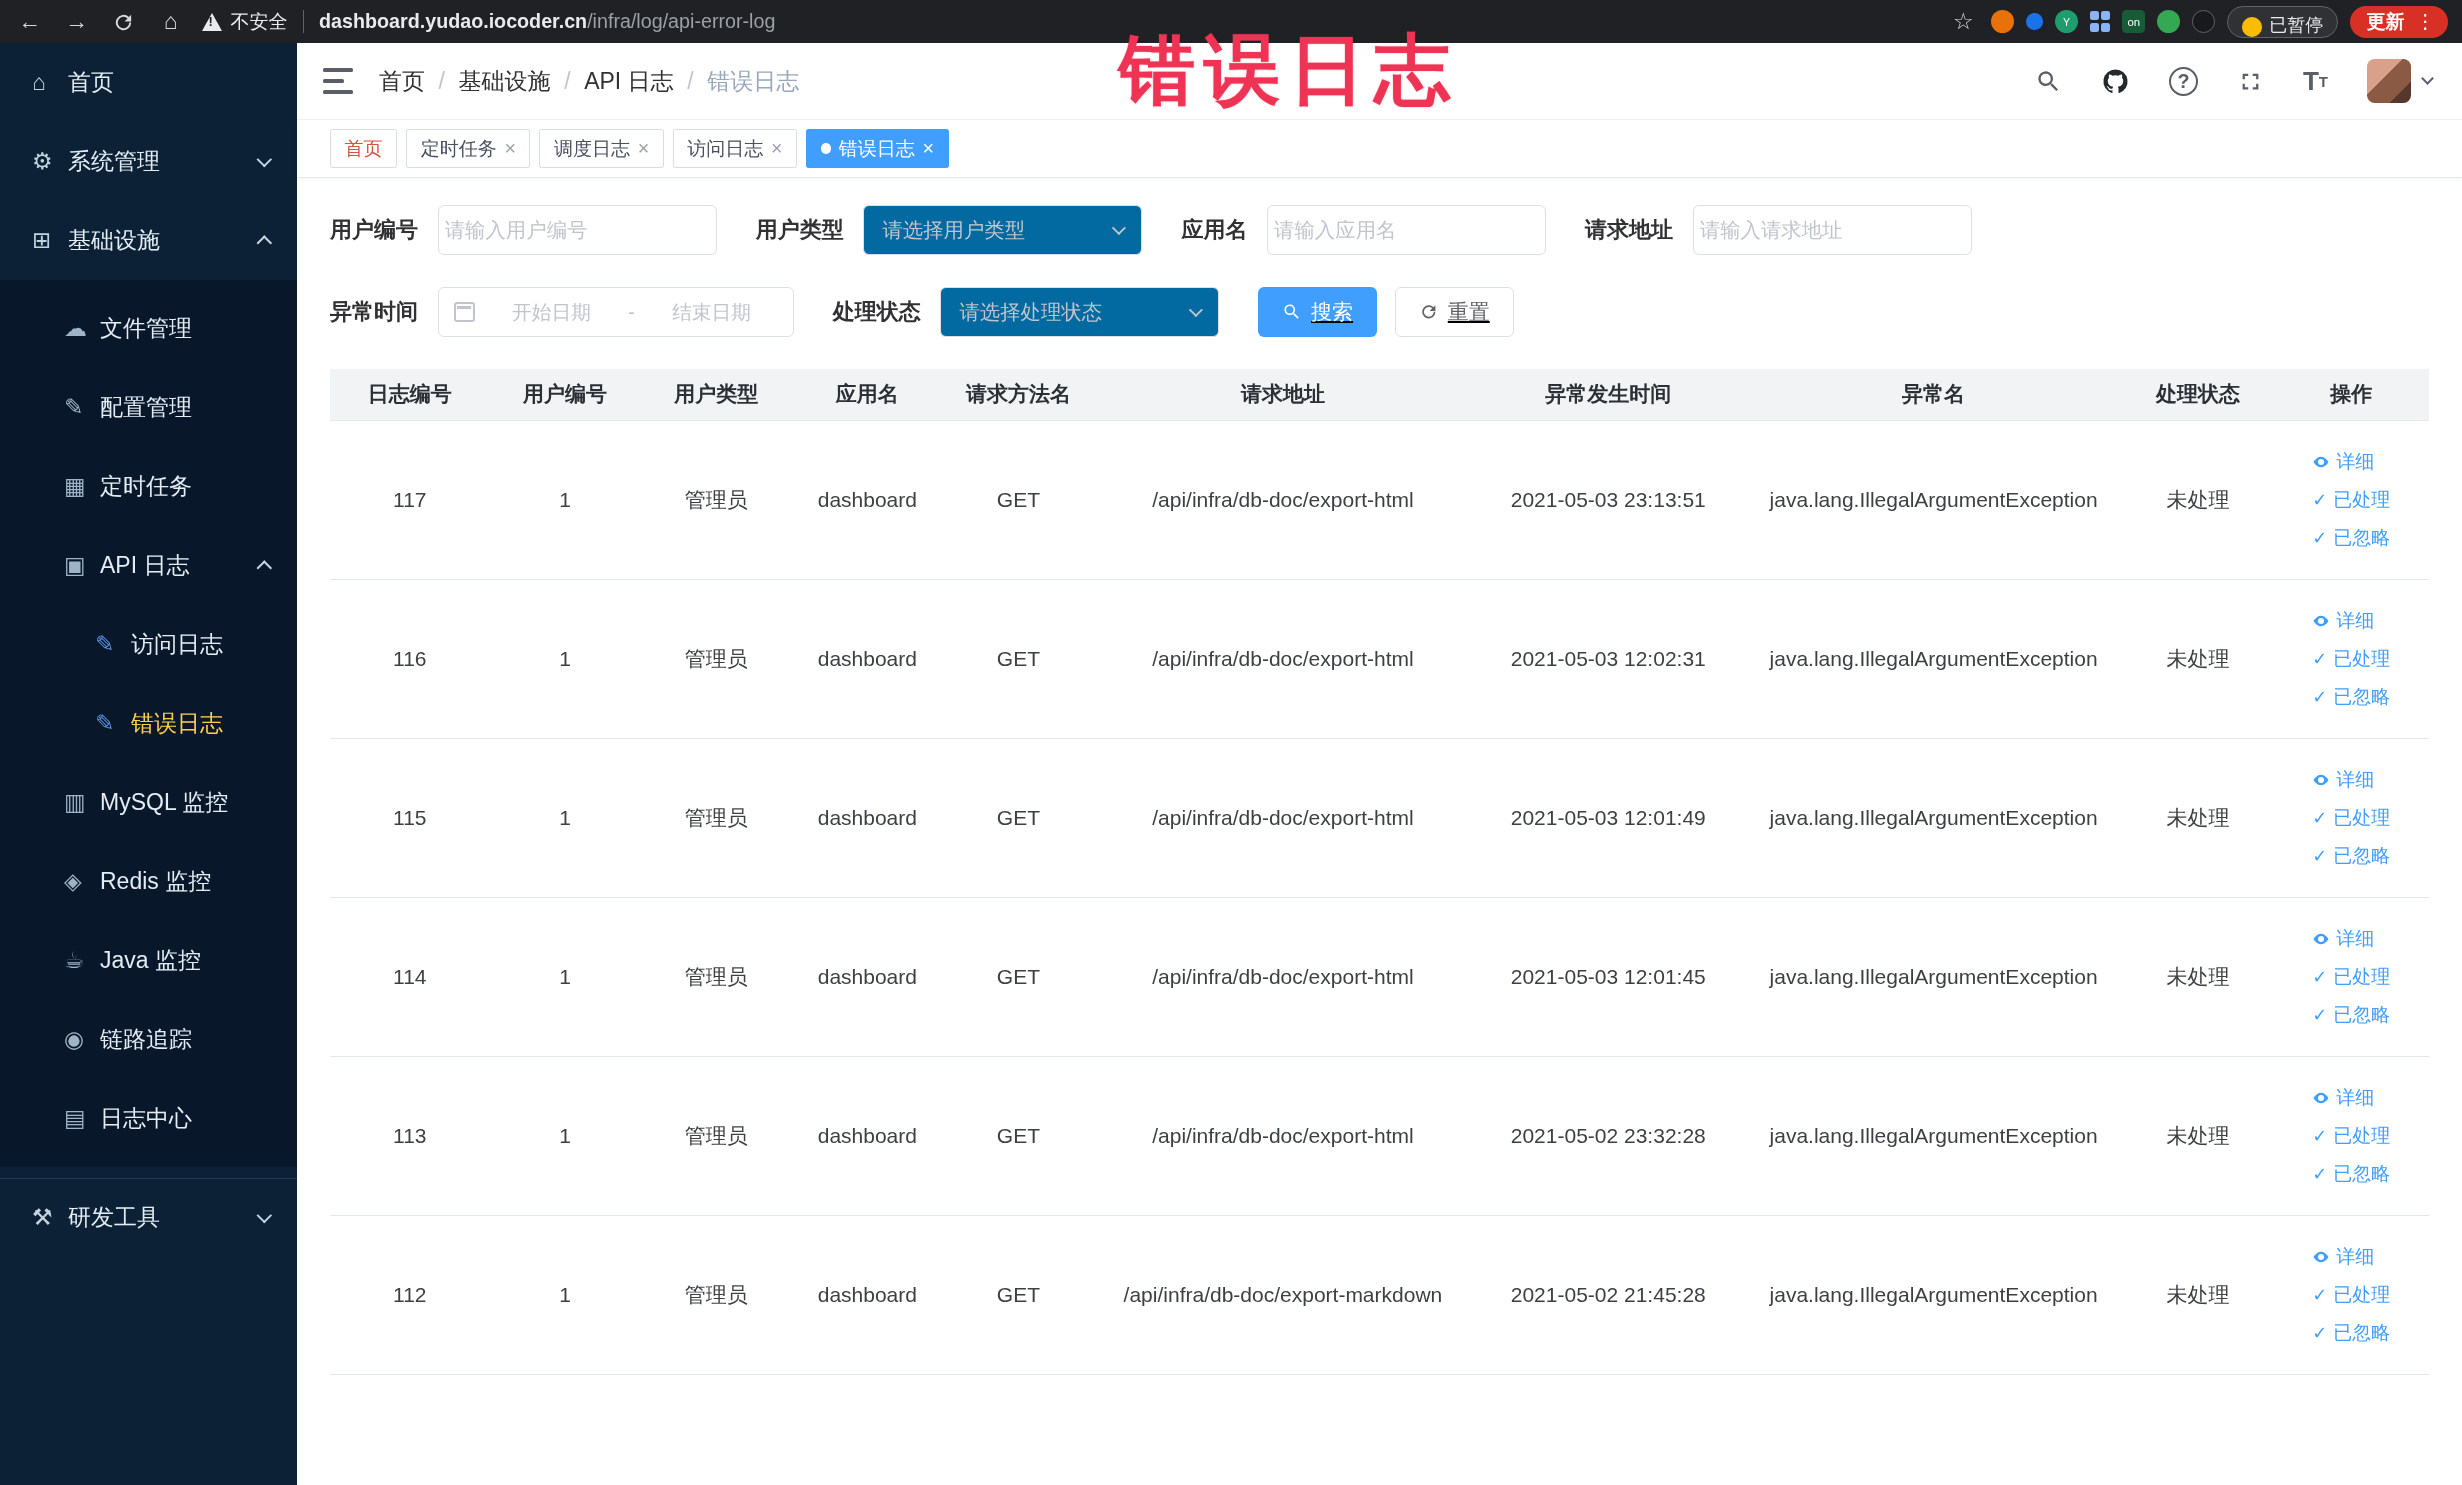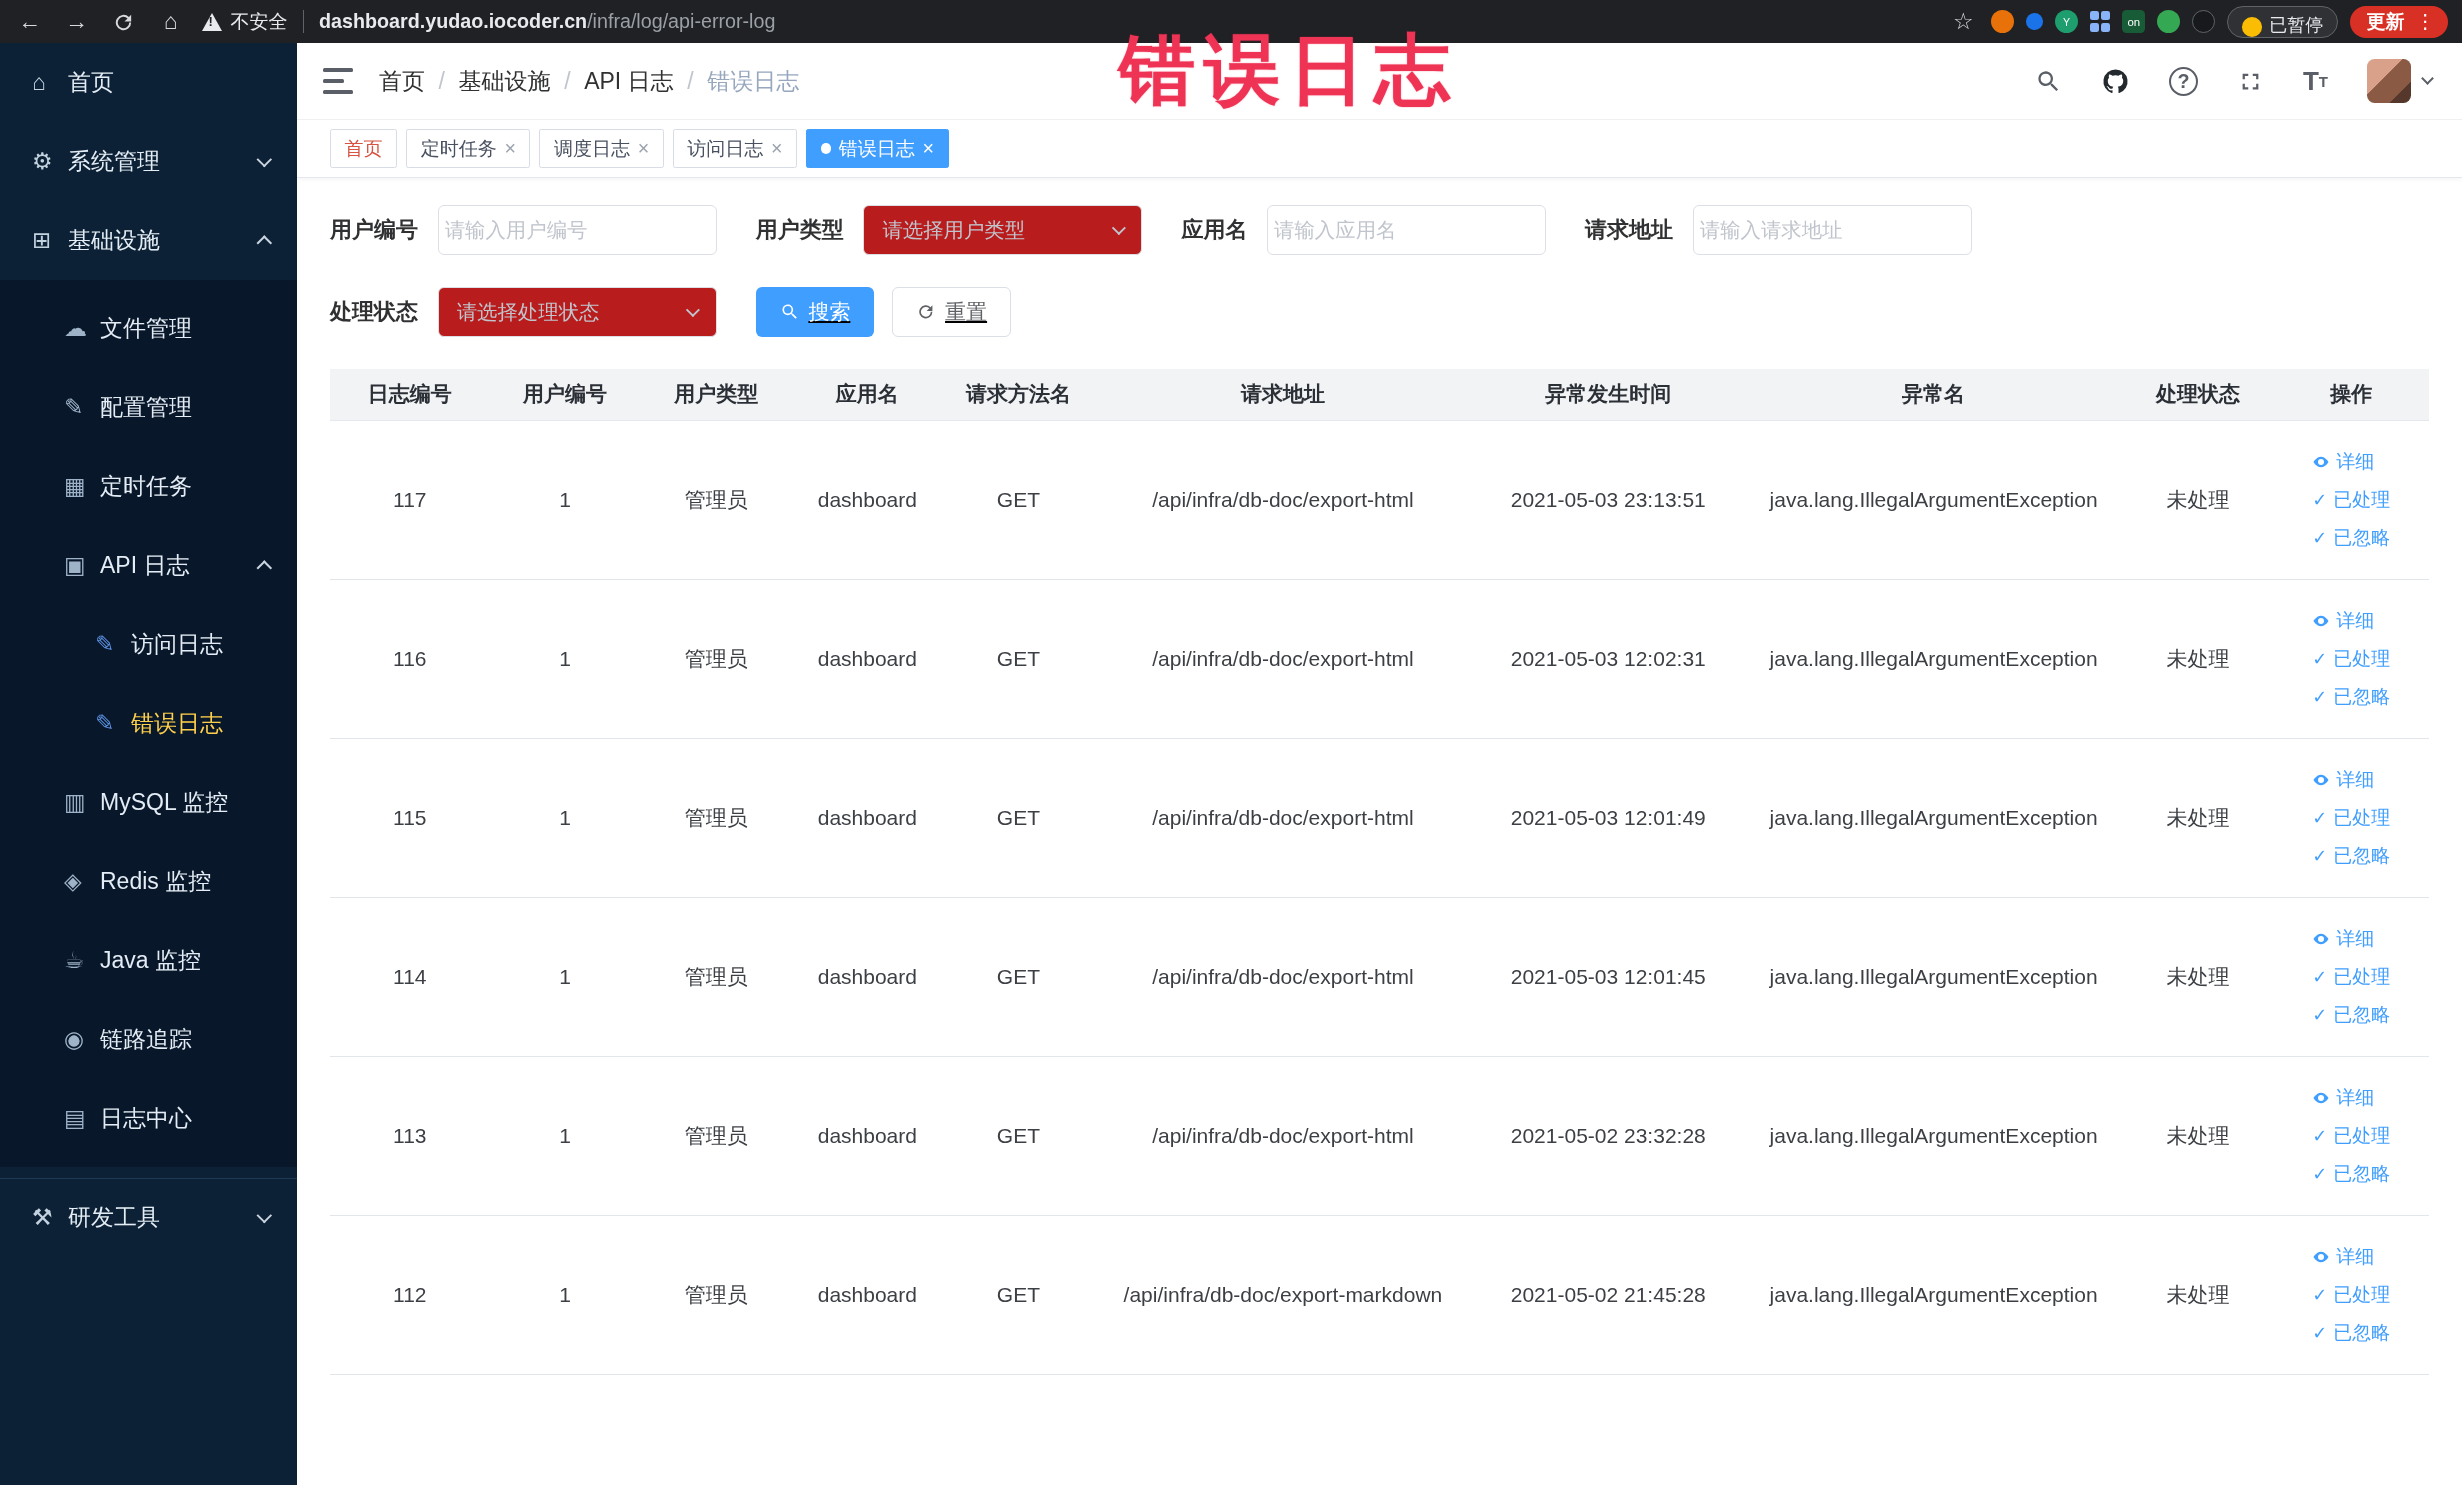--- a/index.html
+++ b/index.html
@@ -77,21 +77,21 @@
   .tag.active .x { color:#fff; }
   .tag.active:before { content:""; width:10.6px; height:10.6px; border-radius:50%; background:#fff; display:inline-block; }
 
   
   .content { padding:27px 33px 0 33px; flex:1 1 auto; overflow:hidden; }
   .frow { display:flex; align-items:center; margin-bottom:32px; flex-wrap:nowrap; }
   .fitem { display:flex; align-items:center; margin-right:39px; }
   .flabel { font-size:22px; font-weight:bold; color:#303133; margin-right:19.7px; white-space:nowrap; }
   .inp { width:279px; height:50px; border:1.5px solid #dcdfe6; border-radius:6px; background:#fff; font-size:20.4px; color:#606266; padding:0 6px; outline:none; font-family:inherit; }
   .inp::placeholder { color:#c0c4cc; }
-  .sel { width:279px; height:50px; border:1.5px solid #dcdfe6; border-radius:6px; background:#b91c1c; display:flex; align-items:center; padding:16px 18px; cursor:pointer; }
+  .sel { width:279px; height:50px; border:1.5px solid #dcdfe6; border-radius:6px; background:#0369a1; display:flex; align-items:center; padding:16px 18px; cursor:pointer; }
   .sel .ph { flex:1 1 auto; font-size:20.4px; color:#c0c4cc; white-space:nowrap; overflow:hidden; }
   .sel .chev2 { width:9.8px; height:9.8px; border-right:2.3px solid #c0c4cc; border-bottom:2.3px solid #c0c4cc; transform:rotate(45deg); margin-top:-4.5px; }
   .daterange { width:356px; height:50px; border:1.5px solid #dcdfe6; border-radius:6px; background:#fff; display:flex; align-items:center; padding:0 15px; gap:10.6px; }
   .cal-ic { width:21px; height:19.7px; border:2.3px solid #c0c4cc; border-radius:3px; position:relative; flex:0 0 auto; }
   .cal-ic:before { content:""; position:absolute; top:2.3px; left:1.5px; right:1.5px; height:3px; background:#c0c4cc; }
   .dr-ph { font-size:19.7px; color:#c0c4cc; flex:1 1 auto; text-align:center; white-space:nowrap; }
   .dr-sep { font-size:19.7px; color:#c0c4cc; }
   .btn { display:inline-flex; align-items:center; justify-content:center; gap:9px; height:50px; padding:0 23px; border-radius:6px; font-size:21px; cursor:pointer; border:1.5px solid transparent; white-space:nowrap; }
   .btn-primary { background:#409eff; color:#fff; }
   .btn-plain { background:#fff; border-color:#dcdfe6; color:#606266; }
@@ -314,20 +314,29 @@
           <input class="inp" placeholder="请输入应用名" style="">
         </div>
         <div class="fitem">
           <span class="flabel">请求地址</span>
           <input class="inp" placeholder="请输入请求地址" style="">
         </div>
       </div>
 
       <div class="frow">
         <div class="fitem">
+          <span class="flabel">异常时间</span>
+          <span class="daterange">
+            <span class="cal-ic"></span>
+            <span class="dr-ph">开始日期</span>
+            <span class="dr-sep">-</span>
+            <span class="dr-ph">结束日期</span>
+          </span>
+        </div>
+        <div class="fitem">
           <span class="flabel">处理状态</span>
           <span class="sel">
             <span class="ph">请选择处理状态</span>
             <span class="chev2"></span>
           </span>
         </div>
         <div class="fitem" style="gap:18px;text-decoration:underline;">
           <span class="btn btn-primary">
             <svg viewBox="0 0 24 24" width="19.7" height="19.7">
                 <path d="M15.5 14h-.79l-.28-.27a6.5 6.5 0 1 0-.7.7l.27.28v.79l5 4.99L20.49 19l-4.99-5zm-6 0A4.5 4.5 0 1 1 14 9.5 4.5 4.5 0 0 1 9.5 14z" fill="#ffffff"></path>

